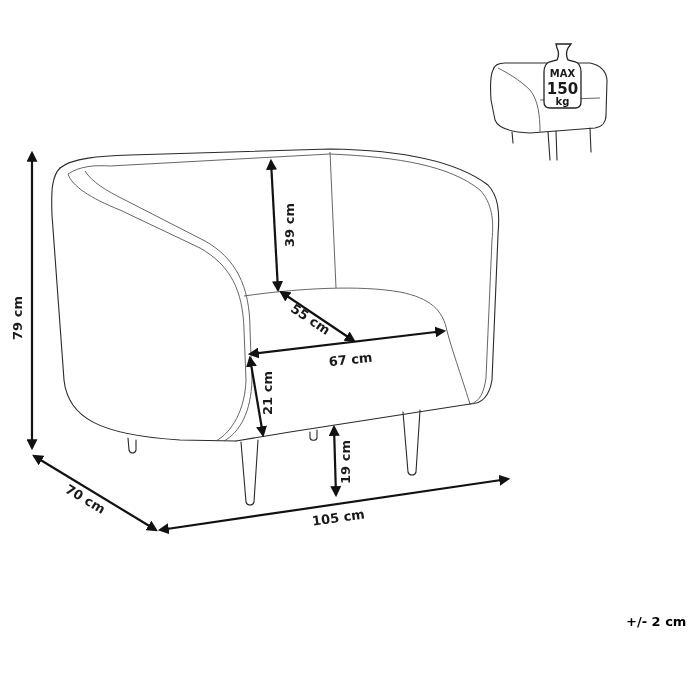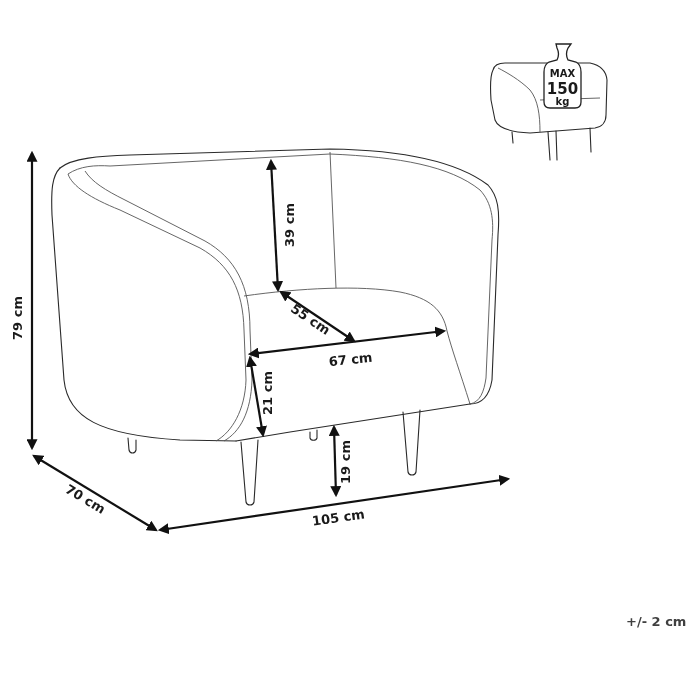--- a/index.html
+++ b/index.html
@@ -2,21 +2,21 @@
 <html><head>
 <meta charset="utf-8">
 <style>
   html, body { margin: 0; padding: 0; background: #ffffff; }
   body { width: 700px; height: 700px; position: relative; overflow: hidden; font-family: "DejaVu Sans", sans-serif; }
   #stage { position: absolute; left: 0; top: 0; width: 700px; height: 700px; }
   .lbl { font-family: "DejaVu Sans", sans-serif; font-weight: bold; font-size: 13px; fill: #1a1a1a; }
   .outline { fill: none; stroke: #2a2a2a; stroke-width: 1.1; stroke-linejoin: round; stroke-linecap: round; }
   .thin { fill: none; stroke: #555; stroke-width: 0.9; }
   .dim { stroke: #111; stroke-width: 2.2; fill: none; }
-  .tol { position: absolute; left: 626px; top: 614px; font-weight: bold; font-size: 13px; color: #404040; }
+  .tol { position: absolute; left: 626px; top: 614px; font-weight: bold; font-size: 13px; color: #000000; }
 </style>
 </head>
 <body>
 
 <svg id="stage" viewBox="0 0 700 700" xmlns="http://www.w3.org/2000/svg">
   <defs>
     <marker id="ah" viewBox="0 0 10 10" refX="8" refY="5" markerWidth="5" markerHeight="5" orient="auto-start-reverse">
       <path d="M0,0 L10,5 L0,10 z" fill="#111"></path>
     </marker>
   </defs>

